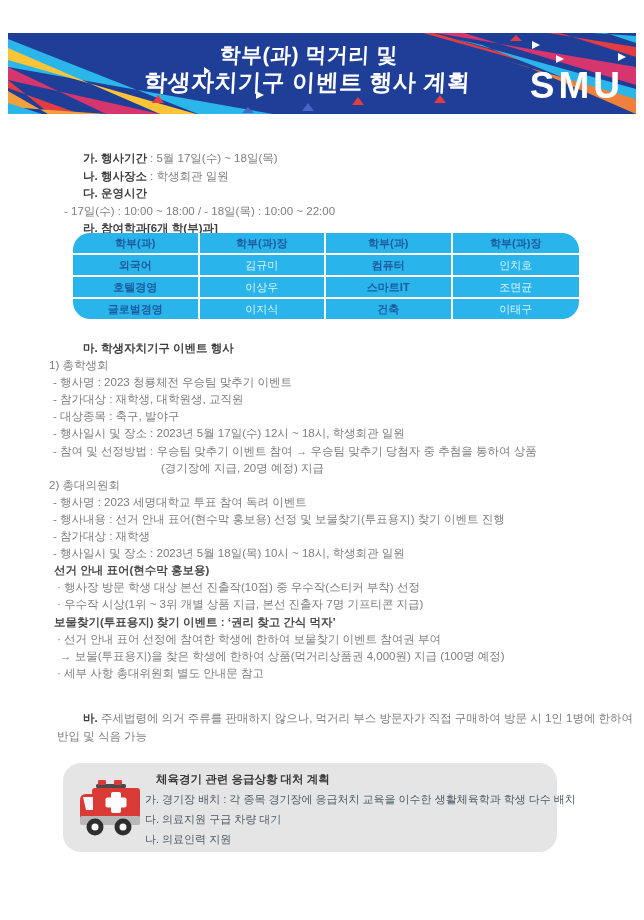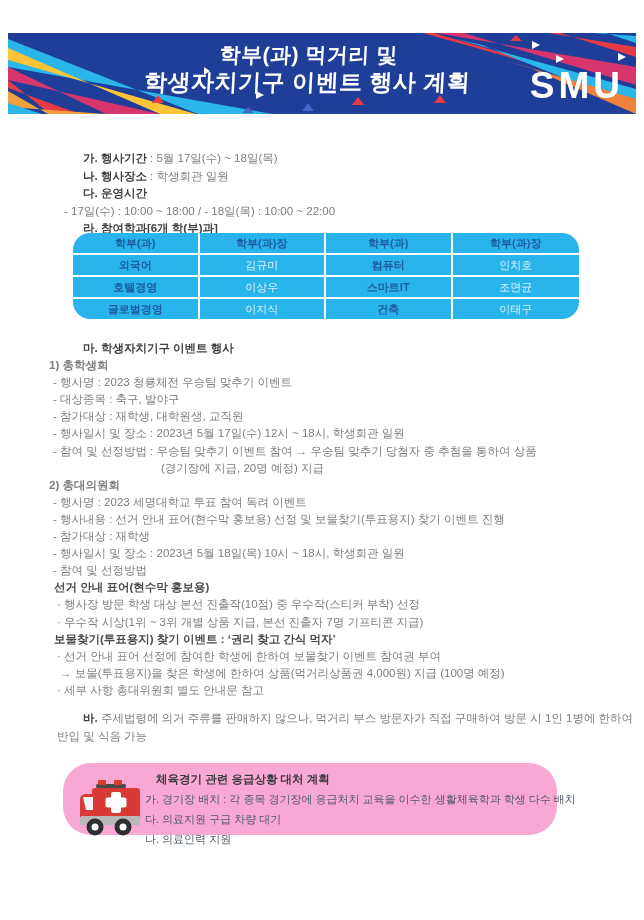--- a/index.html
+++ b/index.html
@@ -39,34 +39,34 @@
     border-right:2px solid #ffffff;border-bottom:2px solid #ffffff;padding:0;
   }
   #dept-table td:last-child{border-right:none;}
   #dept-table tr:last-child td{border-bottom:none;}
   #dept-table .hd{color:#1d5c9c;font-weight:700;}
   #dept-table .dept{color:#1d5c9c;font-weight:600;}
   #dept-table .name{color:#daf1fd;font-weight:400;}
   
   #ma{position:absolute;left:43px;top:340px;}
   #ma .row{height:17.1px;line-height:17.1px;}
-  .ind1{padding-left:6px;font-weight:bold;}
+  .ind1{padding-left:6px;}
   .ind2{padding-left:10px;}
   .ind3{padding-left:11px;}
   .ind4{padding-left:14px;}
   .ind5{padding-left:17px;}
   .indwrap{padding-left:118px;}
   .sub-bold{color:#4a4a4a;font-weight:700;}
   
   #ba{position:absolute;left:43px;top:710px;}
   #ba .row{height:17.6px;line-height:17.6px;}
   
   #emergency{
-    position:absolute;left:63px;top:763px;width:494px;height:72px;
-    background:#f9a8d4;border-radius:28px;
+    position:absolute;left:63px;top:763px;width:494px;height:89px;
+    background:#e5e5e5;border-radius:18px;
   }
   #emergency .amb{position:absolute;left:15px;top:17px;width:64px;height:58px;}
   #emergency .etext{position:absolute;left:82px;top:6px;}
   #emergency .row{height:20px;line-height:20px;font-size:11px;}
   #emergency .etitle{padding-left:11px;color:#3a3a3a;font-weight:700;font-size:11.5px;}
   #emergency .eline{color:#4e5a66;}
 </style>
 </head>
 <body>
 
@@ -142,31 +142,30 @@
         <td class="dept">건축</td>
         <td class="name">이태구</td>
       </tr>
     </tbody>
   </table>
 
   <section id="ma">
     <div class="row t-bold">마. 학생자치기구 이벤트 행사</div>
     <div class="row t-reg ind1">1) 총학생회</div>
     <div class="row t-reg ind2">- 행사명 : 2023 청룡체전 우승팀 맞추기 이벤트</div>
+    <div class="row t-reg ind2">- 참가대상 : 재학생, 대학원생, 교직원</div>
     <div class="row t-reg ind2">- 대상종목 : 축구, 발야구</div>
-    <div class="row t-reg ind2">- 참가대상 : 재학생, 대학원생, 교직원</div>
     <div class="row t-reg ind2">- 행사일시 및 장소 : 2023년 5월 17일(수) 12시 ~ 18시, 학생회관 일원</div>
     <div class="row t-reg ind2">- 참여 및 선정방법 : 우승팀 맞추기 이벤트 참여 → 우승팀 맞추기 당첨자 중 추첨을 통하여 상품</div>
     <div class="row t-reg indwrap">(경기장에 지급, 20명 예정) 지급</div>
     <div class="row t-reg ind1">2) 총대의원회</div>
     <div class="row t-reg ind2">- 행사명 : 2023 세명대학교 투표 참여 독려 이벤트</div>
     <div class="row t-reg ind2">- 행사내용 : 선거 안내 표어(현수막 홍보용) 선정 및 보물찾기(투표용지) 찾기 이벤트 진행</div>
     <div class="row t-reg ind2">- 참가대상 : 재학생</div>
     <div class="row t-reg ind2">- 행사일시 및 장소 : 2023년 5월 18일(목) 10시 ~ 18시, 학생회관 일원</div>
-    <div class="row t-reg ind2">- 참여 및 선정방법</div>
     <div class="row sub-bold ind3">선거 안내 표어(현수막 홍보용)</div>
     <div class="row t-reg ind4">· 행사장 방문 학생 대상 본선 진출작(10점) 중 우수작(스티커 부착) 선정</div>
     <div class="row t-reg ind4">· 우수작 시상(1위 ~ 3위 개별 상품 지급, 본선 진출자 7명 기프티콘 지급)</div>
     <div class="row sub-bold ind3">보물찾기(투표용지) 찾기 이벤트 : ‘권리 찾고 간식 먹자’</div>
     <div class="row t-reg ind4">· 선거 안내 표어 선정에 참여한 학생에 한하여 보물찾기 이벤트 참여권 부여</div>
     <div class="row t-reg ind5">→ 보물(투표용지)을 찾은 학생에 한하여 상품(먹거리상품권 4,000원) 지급 (100명 예정)</div>
     <div class="row t-reg ind4">· 세부 사항 총대위원회 별도 안내문 참고</div>
   </section>
 
   <section id="ba">

